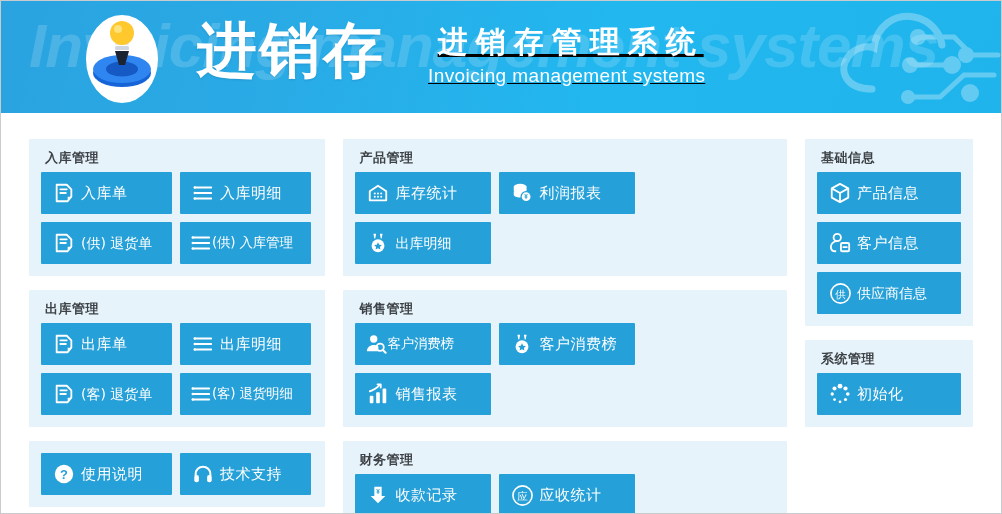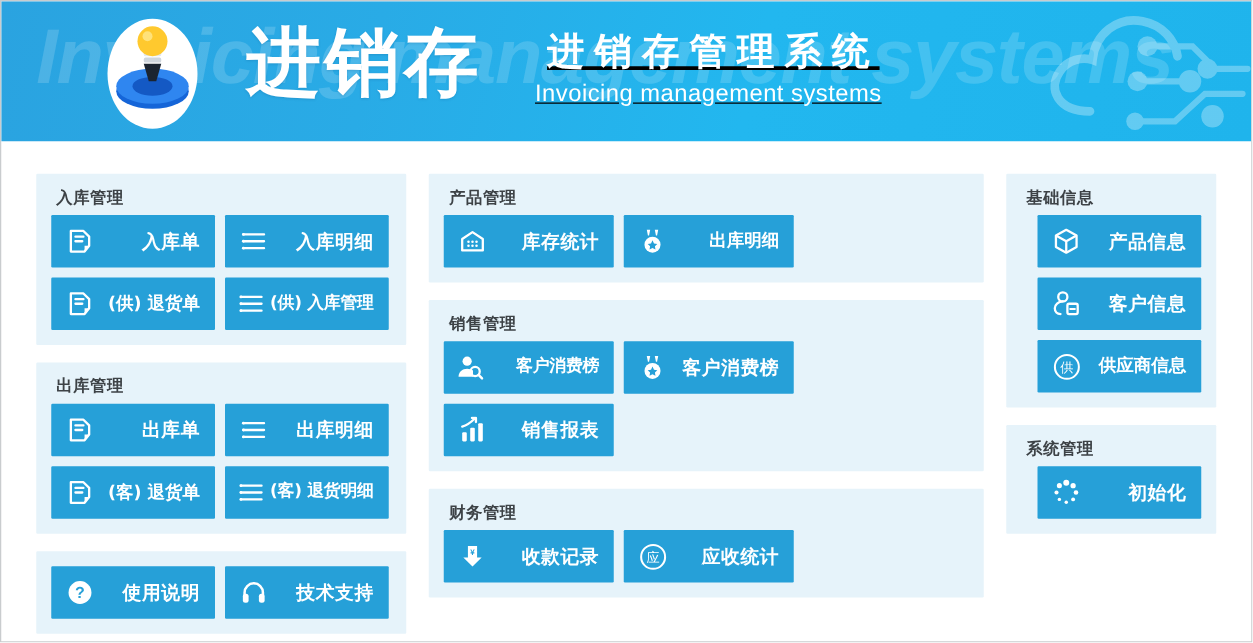--- a/index.html
+++ b/index.html
@@ -157,32 +157,32 @@
     width: 26px;
     height: 26px;
     display: flex;
     align-items: center;
     justify-content: center;
     margin-right: 4px;
   }
   .btn .ico svg { display: block; }
   .btn .lbl {
     flex: 1 1 auto;
-    text-align: right;
+    text-align: left;
     font-size: 15px;
-    font-weight: 700;
+    font-weight: 400;
     letter-spacing: 0.5px;
     white-space: nowrap;
     line-height: 1;
     padding-right: 2px;
   }
   
   .w-half  { width: 131px; }
   .w-third { width: 136px; }
-  .w-full  { width: 144px; margin-left: 13px; }
+  .w-full  { width: 144px; }
   .btn.tight .lbl { font-size: 14px; letter-spacing: 0; }
   .btn.tighter .lbl { font-size: 13.5px; letter-spacing: -0.2px; }
   .btn.tighter .ico { margin-right: 0; width: 22px; }
 </style>
 </head>
 <body>
 
 <div id="app">
 
   <div class="header">
@@ -370,20 +370,32 @@
                     <circle cx="12" cy="12.5" r="1.1"></circle>
                     <circle cx="15.5" cy="12.5" r="1.1"></circle>
                     <circle cx="8.5" cy="16" r="1.1"></circle>
                     <circle cx="12" cy="16" r="1.1"></circle>
                     <circle cx="15.5" cy="16" r="1.1"></circle>
                   </g>
                 </svg>
             </span>
             <span class="lbl">库存统计</span>
           </div>
+          <div class="btn w-third">
+            <span class="ico">
+              <svg width="22" height="22" viewBox="0 0 24 24">
+                  <ellipse cx="10" cy="5" rx="7" ry="3" fill="#fff"></ellipse>
+                  <path d="M3 5v4c0 1.7 3.1 3 7 3s7-1.3 7-3V5" fill="#fff"></path>
+                  <path d="M3 10v4c0 1.7 3.1 3 7 3s7-1.3 7-3v-4" fill="#fff"></path>
+                  <circle cx="16.5" cy="16" r="5.5" fill="#fff" stroke="#26a0d8" stroke-width="1.4"></circle>
+                  <text x="16.5" y="19" font-size="7" font-weight="bold" text-anchor="middle" fill="#26a0d8" font-family="Liberation Sans, sans-serif">¥</text>
+                </svg>
+            </span>
+            <span class="lbl">利润报表</span>
+          </div>
           <div class="btn w-third tight">
             <span class="ico">
               <svg width="22" height="22" viewBox="0 0 24 24">
                   <path d="M7 2h3l-1 5H8zM14 2h3l-1 5h-1z" fill="#fff"></path>
                   <circle cx="12" cy="15" r="7" fill="#fff"></circle>
                   <path d="M12 11.2l1.3 2.7 2.9.4-2.1 2 .5 2.9-2.6-1.4-2.6 1.4.5-2.9-2.1-2 2.9-.4z" fill="#26a0d8"></path>
                 </svg>
             </span>
             <span class="lbl">出库明细</span>
           </div>

